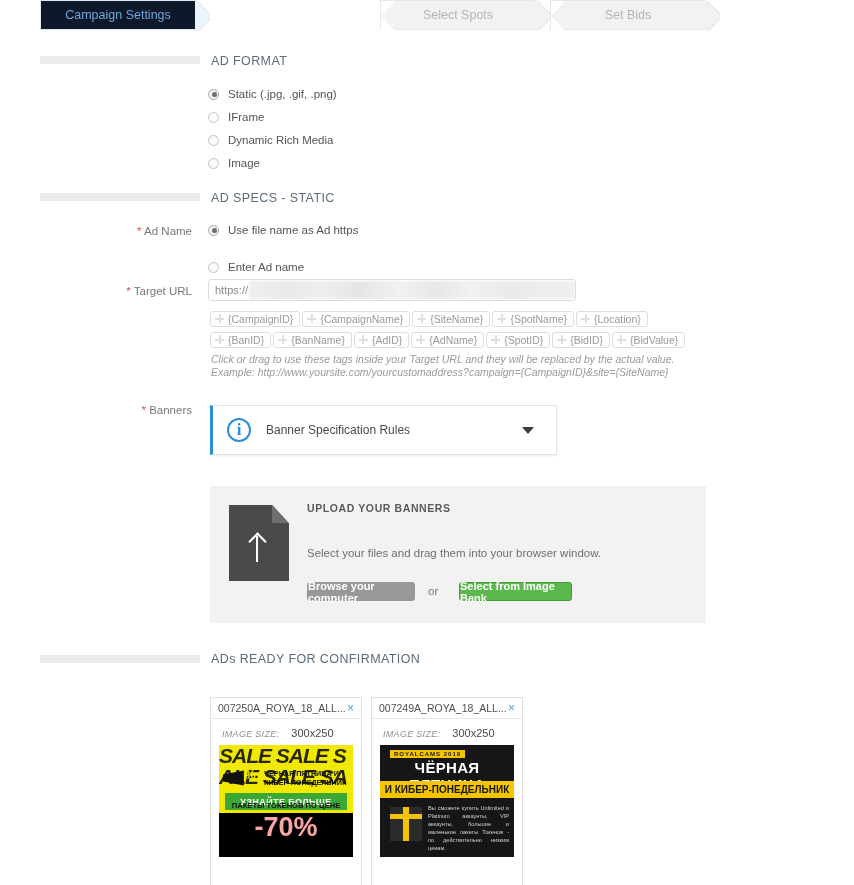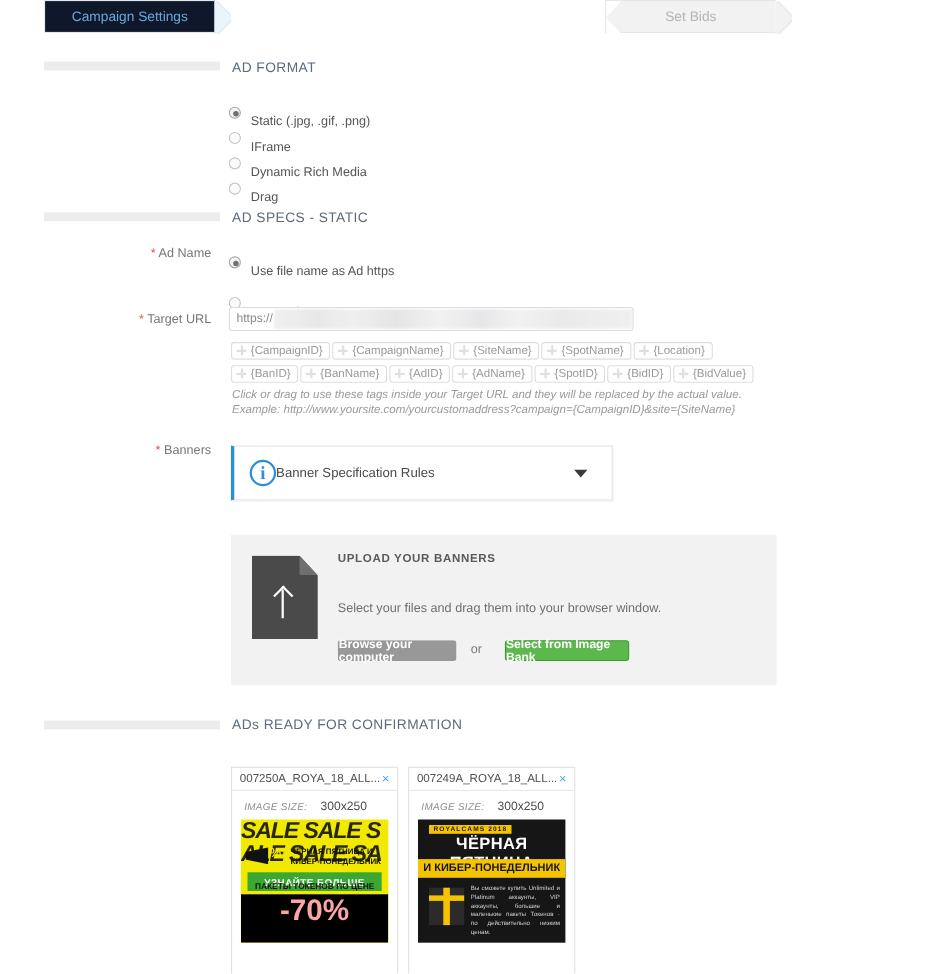--- a/index.html
+++ b/index.html
@@ -60,21 +60,21 @@
     width: 11px; height: 11px; border-radius: 50%;
     border: 1px solid #c4c4c4; background: #fbfbfb;
     display: inline-block; position: relative; margin-right: 9px;
     flex: none;
   }
   .rb.on { border-color: #a8a8a8; background: #f2f2f2; }
   .rb.on:after {
     content: ""; position: absolute; left: 2.5px; top: 2.5px;
     width: 5px; height: 5px; border-radius: 50%; background: #6e6e6e;
   }
-  .radio-row .lbl { font-size: 11.5px; color: #555; margin-top: 17px; }
+  .radio-row .lbl { font-size: 11.5px; color: #555; }
 
   
   .flabel {
     position: absolute; width: 150px; text-align: right; left: 42px;
     font-size: 11.5px; color: #777;
   }
   .flabel .req { color: #d9534f; }
 
   
   .url-field {
@@ -124,21 +124,21 @@
     box-shadow: 0 1px 2px rgba(0,0,0,.08);
     display: flex; align-items: center;
   }
   .info-icon {
     width: 24px; height: 24px; border-radius: 50%;
     border: 2px solid #2a8fd4; color: #2a8fd4;
     margin-left: 14px; flex: none;
     display: flex; align-items: center; justify-content: center;
     font-family: "Liberation Serif", serif; font-size: 17px; font-weight: bold;
   }
-  .acc-title { font-size: 12px; color: #4a4a4a; flex: 1; }
+  .acc-title { margin-left: 15px; font-size: 12px; color: #4a4a4a; flex: 1; }
   .chev {
     width: 0; height: 0; margin-right: 22px;
     border-left: 6px solid transparent; border-right: 6px solid transparent;
     border-top: 7px solid #3a3a3a; flex: none;
   }
 
   
   .upload {
     position: absolute; left: 210px; top: 486px;
     width: 496px; height: 137px;
@@ -268,20 +268,25 @@
   }
 </style>
 </head>
 <body>
 
 <div class="steps">
   <div class="step s1">
     <span>Campaign Settings</span>
     <span class="cap"></span>
   </div>
+  <div class="step s3">
+    <span class="notch"></span>
+    <span>Select Spots</span>
+    <span class="cap"></span>
+  </div>
   <div class="step s4">
     <span class="notch"></span>
     <span>Set Bids</span>
     <span class="cap"></span>
   </div>
 </div>
 
 <div class="greybar" style="top:56px"></div>
 <div class="sec-title" style="top:54px">AD FORMAT</div>
 
@@ -292,21 +297,21 @@
 <div class="radio-row" style="top:111px">
   <span class="rb"></span>
   <span class="lbl">IFrame</span>
 </div>
 <div class="radio-row" style="top:134px">
   <span class="rb"></span>
   <span class="lbl">Dynamic Rich Media</span>
 </div>
 <div class="radio-row" style="top:157px">
   <span class="rb"></span>
-  <span class="lbl">Drag</span>
+  <span class="lbl">Image</span>
 </div>
 
 <div class="greybar" style="top:193px"></div>
 <div class="sec-title" style="top:191px">AD SPECS - STATIC</div>
 
 <div class="flabel" style="top:225px">
   <span class="req">*</span>
   <span>Ad Name</span>
 </div>
 <div class="radio-row" style="top:224px">

